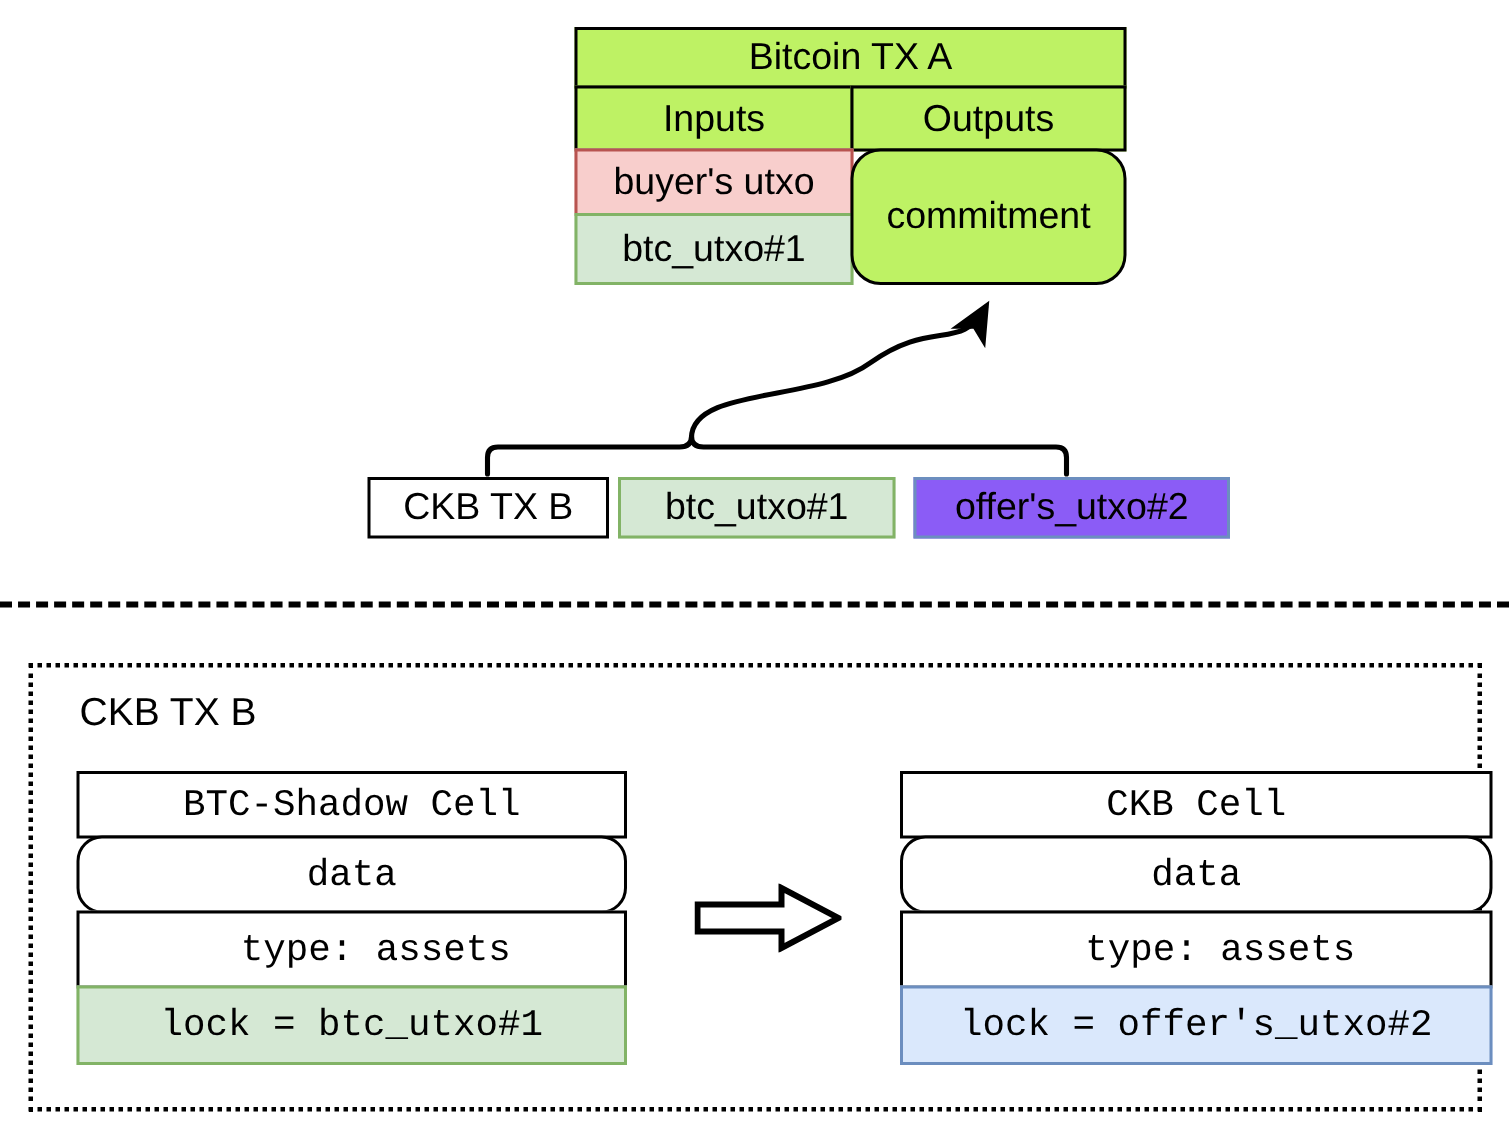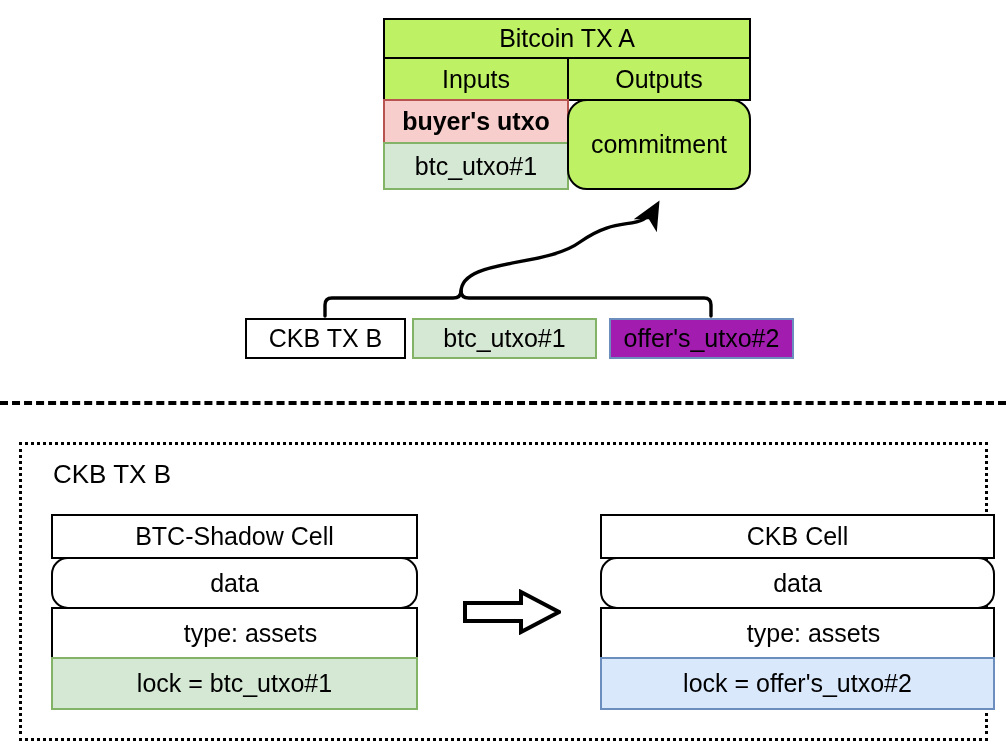--- a/index.html
+++ b/index.html
@@ -36,21 +36,21 @@
     justify-content: center;
     font-size: 25px;
     line-height: 1;
     white-space: nowrap;
   }
   #btc-title   { left: 0;     top: 0;    width: 368px; height: 41px; }
   #btc-inputs  { left: 0;     top: 39px; width: 186px; height: 44px; }
   #btc-outputs { left: 184px; top: 39px; width: 184px; height: 44px; }
   #btc-buyer-utxo {
     left: 0; top: 81px; width: 186px; height: 45px;
-    background: #f8cecc; border: 2px solid #b85450; font-weight: bold;
+    background: #f8cecc; border: 2px solid #b85450;
   }
   #btc-utxo1-in {
     left: 0; top: 124px; width: 186px; height: 48px;
     background: #d5e8d4; border: 2px solid #82b366;
   }
   #btc-commitment {
     left: 184px; top: 81px; width: 184px; height: 91px; border-radius: 20px;
   }
 
   
@@ -74,22 +74,22 @@
   }
   #mid-ckbtxb {
     left: 245px; width: 161px;
     border: 2.5px solid #000000; background: #ffffff;
   }
   #mid-btc-utxo1 {
     left: 412px; width: 185px;
     border: 2.5px solid #82b366; background: #d5e8d4;
   }
   #mid-offer-utxo2 {
-    left: 609px; width: 185px;
-    border: 2.5px solid #6c8ebf; background: #a21caf;
+    left: 609px; width: 211px;
+    border: 2.5px solid #6c8ebf; background: #8b5cf6;
   }
 
   
   #divider {
     left: 0; top: 401px; width: 1006px; height: 0;
     border-top: 4px dashed #000000;
   }
 
   
   #ckb-tx-container {
@@ -99,21 +99,21 @@
   }
   #ckb-tx-container-label {
     position: absolute;
     left: 53px; top: 461px;
     font-size: 26px;
     line-height: 1;
     white-space: nowrap;
   }
 
   
-  .cell-table { position: absolute; }
+  .cell-table { position: absolute; font-family: Liberation Mono, monospace; }
   .cell-row {
     position: absolute;
     box-sizing: border-box;
     border: 2.5px solid #000000;
     background: #ffffff;
     display: flex;
     align-items: center;
     justify-content: center;
     font-size: 25px;
     line-height: 1;

